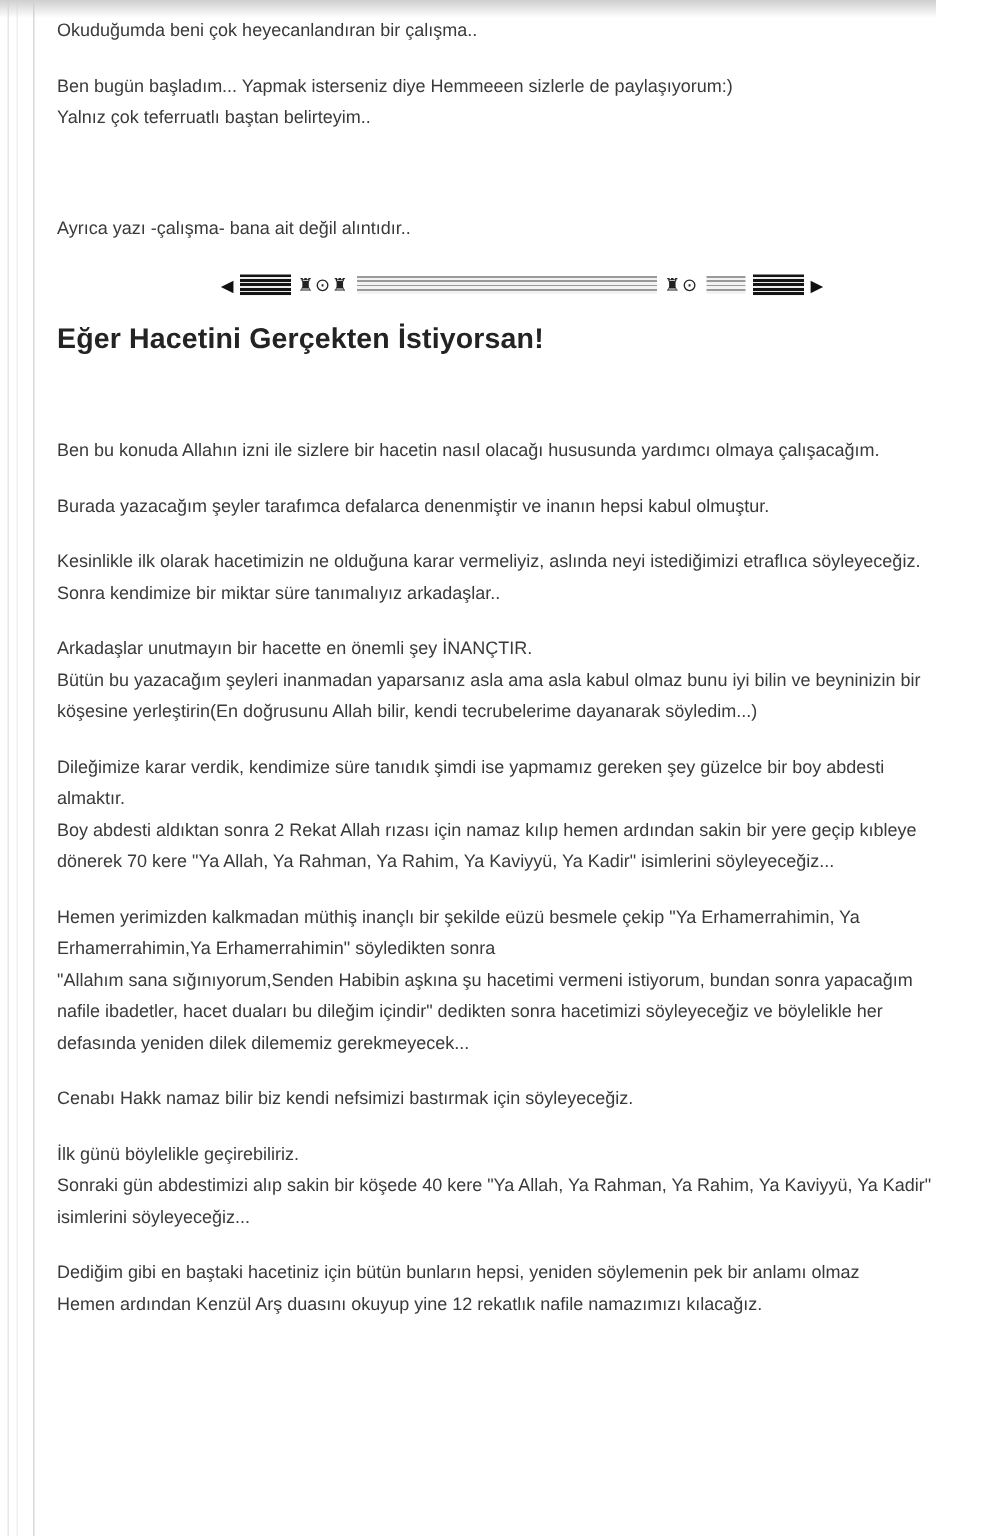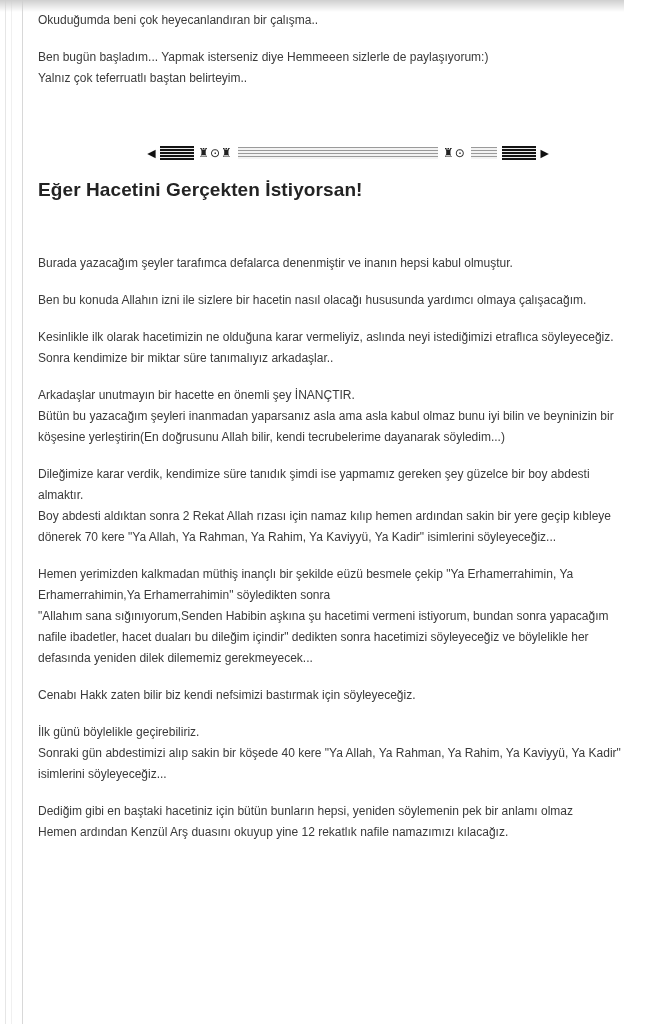--- a/index.html
+++ b/index.html
@@ -99,48 +99,49 @@
 <div id="screen">
   <div class="top-gradient"></div>
   <div class="vline vline-1"></div>
   <div class="vline vline-2"></div>
   <div class="vline vline-3"></div>
   <div class="post" id="post">
       <p class="text">Okuduğumda beni çok heyecanlandıran bir çalışma..</p>
       <p class="text">Ben bugün başladım... Yapmak isterseniz diye Hemmeeen sizlerle de paylaşıyorum:)
 Yalnız çok teferruatlı baştan belirteyim..</p>
       <p class="blank"></p>
+      <p class="text">Ayrıca yazı -çalışma- bana ait değil alıntıdır..</p>
       <div class="divider-row">
         <span class="arrow">◄</span>
         <span class="stripe stripe-dark"></span>
         <span class="orn">♜⊙♜</span>
         <span class="stripe stripe-light-long"></span>
         <span class="orn">♜⊙</span>
         <span class="stripe stripe-light-short"></span>
         <span class="stripe stripe-dark"></span>
         <span class="arrow">►</span>
       </div>
       <p class="title">Eğer Hacetini Gerçekten İstiyorsan!</p>
       <p class="blank"></p>
+      <p class="text">Ben bu konuda Allahın izni ile sizlere bir hacetin nasıl olacağı hususunda yardımcı olmaya çalışacağım.</p>
       <p class="text">Burada yazacağım şeyler tarafımca defalarca denenmiştir ve inanın hepsi kabul olmuştur.</p>
-      <p class="text">Ben bu konuda Allahın izni ile sizlere bir hacetin nasıl olacağı hususunda yardımcı olmaya çalışacağım.</p>
       <p class="text">Kesinlikle ilk olarak hacetimizin ne olduğuna karar vermeliyiz, aslında neyi istediğimizi etraflıca söyleyeceğiz.
 Sonra kendimize bir miktar süre tanımalıyız arkadaşlar..</p>
       <p class="text">Arkadaşlar unutmayın bir hacette en önemli şey İNANÇTIR.
 Bütün bu yazacağım şeyleri inanmadan yaparsanız asla ama asla kabul olmaz bunu iyi bilin ve beyninizin bir
 köşesine yerleştirin(En doğrusunu Allah bilir, kendi tecrubelerime dayanarak söyledim...)</p>
       <p class="text">Dileğimize karar verdik, kendimize süre tanıdık şimdi ise yapmamız gereken şey güzelce bir boy abdesti
 almaktır.
 Boy abdesti aldıktan sonra 2 Rekat Allah rızası için namaz kılıp hemen ardından sakin bir yere geçip kıbleye
 dönerek 70 kere "Ya Allah, Ya Rahman, Ya Rahim, Ya Kaviyyü, Ya Kadir" isimlerini söyleyeceğiz...</p>
       <p class="text">Hemen yerimizden kalkmadan müthiş inançlı bir şekilde eüzü besmele çekip "Ya Erhamerrahimin, Ya
 Erhamerrahimin,Ya Erhamerrahimin" söyledikten sonra
 "Allahım sana sığınıyorum,Senden Habibin aşkına şu hacetimi vermeni istiyorum, bundan sonra yapacağım
 nafile ibadetler, hacet duaları bu dileğim içindir" dedikten sonra hacetimizi söyleyeceğiz ve böylelikle her
 defasında yeniden dilek dilememiz gerekmeyecek...</p>
-      <p class="text">Cenabı Hakk zaten bilir biz kendi nefsimizi bastırmak için söyleyeceğiz.</p>
+      <p class="text">Cenabı Hakk namaz bilir biz kendi nefsimizi bastırmak için söyleyeceğiz.</p>
       <p class="text">İlk günü böylelikle geçirebiliriz.
 Sonraki gün abdestimizi alıp sakin bir köşede 40 kere "Ya Allah, Ya Rahman, Ya Rahim, Ya Kaviyyü, Ya Kadir"
 isimlerini söyleyeceğiz...</p>
       <p class="text">Dediğim gibi en baştaki hacetiniz için bütün bunların hepsi, yeniden söylemenin pek bir anlamı olmaz
 Hemen ardından Kenzül Arş duasını okuyup yine 12 rekatlık nafile namazımızı kılacağız.</p>
     </div>
 </div>
 
 </body></html>

